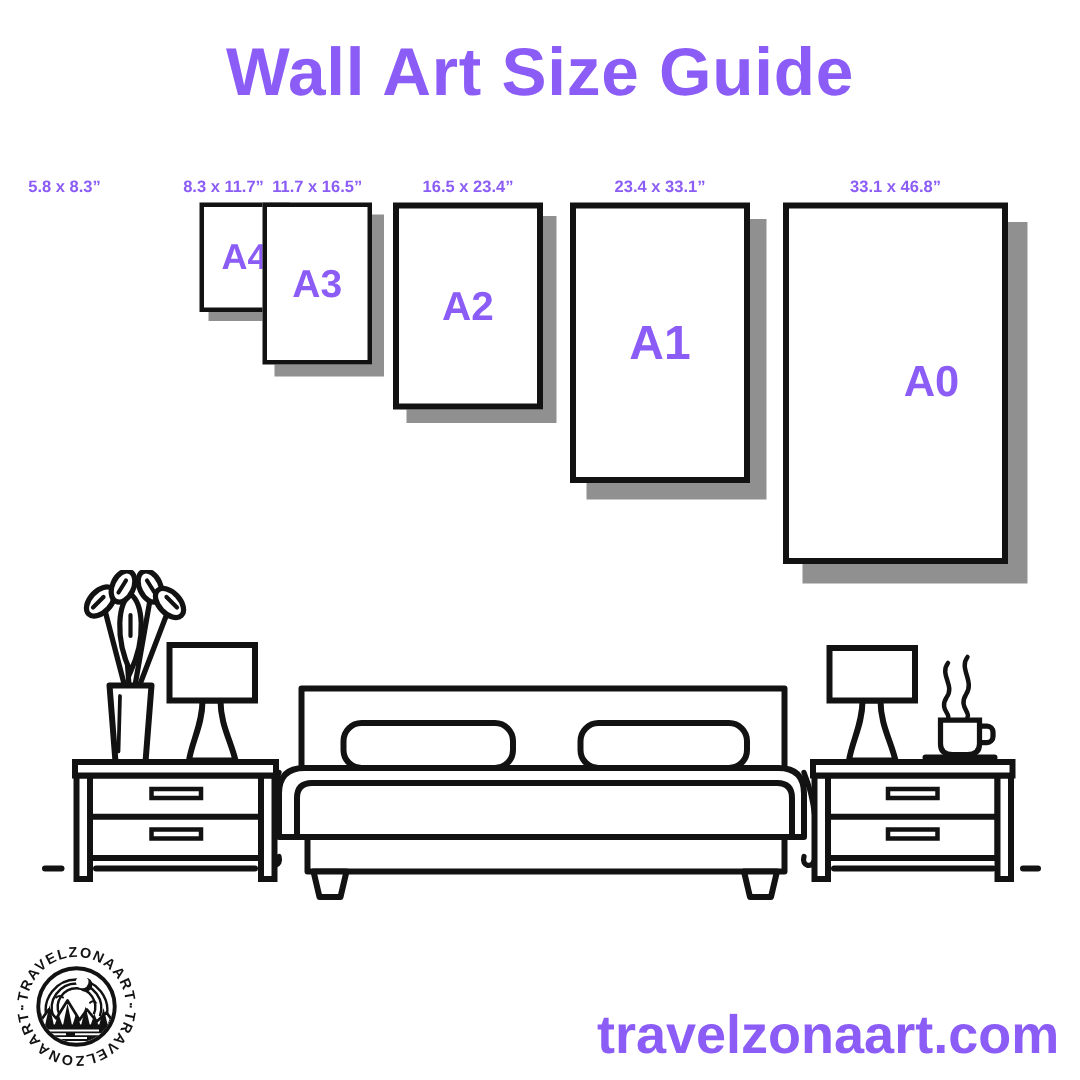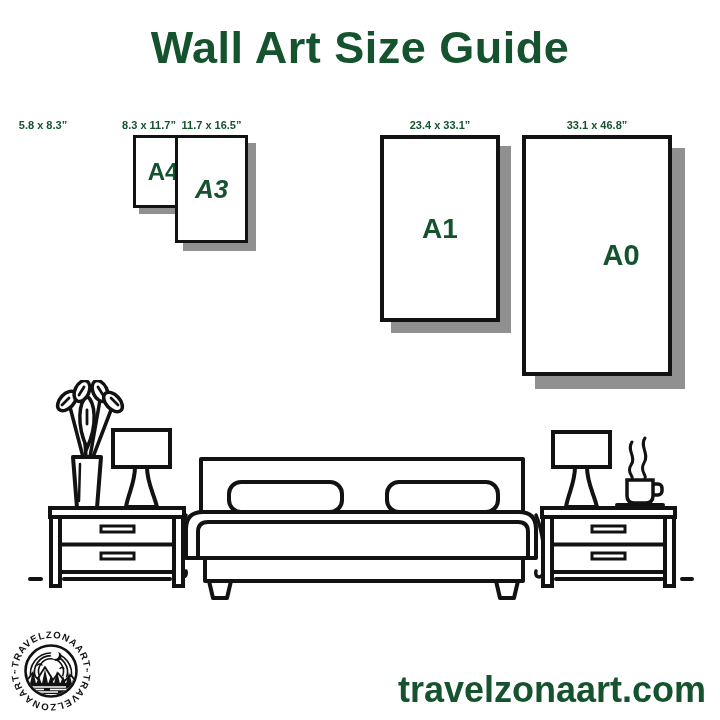--- a/index.html
+++ b/index.html
@@ -1,33 +1,33 @@
 <!DOCTYPE html>
 <html><head>
 <meta charset="utf-8">
 <style>
   html,body{margin:0;padding:0;background:#fff;}
   .page{position:relative;width:720px;height:720px;background:#fff;overflow:hidden;
-        font-family:"Liberation Sans",sans-serif;color:#14532d;}
+        font-family:"Liberation Sans",sans-serif;color:#8b5cf6;}
 
   
   .title{position:absolute;top:22px;left:0;width:720px;text-align:center;
          font-size:45px;font-weight:bold;letter-spacing:.5px;}
 
   
   .size-item{position:absolute;top:119px;}
   .dims{position:absolute;top:0;left:50%;transform:translateX(-50%);
         white-space:nowrap;font-size:11px;font-weight:bold;}
   .pbox{margin-top:16px;background:#fff;border:solid #121212;box-sizing:border-box;
         display:flex;align-items:center;justify-content:center;font-weight:bold;}
   .item-a5{left:43px;}  .item-a5 .pbox{width:43px;height:53px;border-width:3px;box-shadow:5px 5px 0 #909090;font-size:22px;}
   .item-a4{left:105px;padding-left:28px;} .item-a4 .pbox{width:60px;height:73px;border-width:3px;box-shadow:6px 6px 0 #909090;font-size:24px;}
-  .item-a3{left:175px;} .item-a3 .pbox{width:73px;height:108px;border-width:3px;box-shadow:8px 8px 0 #909090;font-size:26px;font-style:italic;}
+  .item-a3{left:175px;} .item-a3 .pbox{width:73px;height:108px;border-width:3px;box-shadow:8px 8px 0 #909090;font-size:26px;}
   .item-a2{left:262px;} .item-a2 .pbox{width:100px;height:138px;border-width:4px;box-shadow:9px 9px 0 #909090;font-size:27px;}
-  .item-a1{left:380px;} .item-a1 .pbox{width:120px;height:187px;border-width:4px;box-shadow:11px 11px 0 #909090;font-size:28px;}
+  .item-a1{left:380px;} .item-a1 .pbox{width:120px;height:187px;border-width:4px;box-shadow:11px 11px 0 #909090;font-size:32px;}
   .item-a0{left:522px;text-align:right;} .item-a0 .pbox{width:150px;height:241px;border-width:4px;box-shadow:13px 13px 0 #909090;font-size:29px;padding-left:48px;}
 
   
   .scene{position:absolute;left:20px;top:380px;width:680px;height:225px;}
   .scene path,.scene rect,.scene line,.scene ellipse{stroke:#121212;}
 
   
   .logo{position:absolute;left:8px;top:626px;width:86px;height:88px;}
   .logo-arc{font-family:"Liberation Sans",sans-serif;font-size:9.6px;font-weight:bold;
             letter-spacing:1px;fill:#121212;}
@@ -48,20 +48,26 @@
   <div class="size-item item-a4">
     <span class="dims">8.3 x 11.7”</span>
     <div class="pbox">
       <span>A4</span>
     </div>
   </div>
   <div class="size-item item-a3">
     <span class="dims">11.7 x 16.5”</span>
     <div class="pbox">
       <span>A3</span>
+    </div>
+  </div>
+  <div class="size-item item-a2">
+    <span class="dims">16.5 x 23.4”</span>
+    <div class="pbox">
+      <span>A2</span>
     </div>
   </div>
   <div class="size-item item-a1">
     <span class="dims">23.4 x 33.1”</span>
     <div class="pbox">
       <span>A1</span>
     </div>
   </div>
   <div class="size-item item-a0">
     <span class="dims">33.1 x 46.8”</span>

